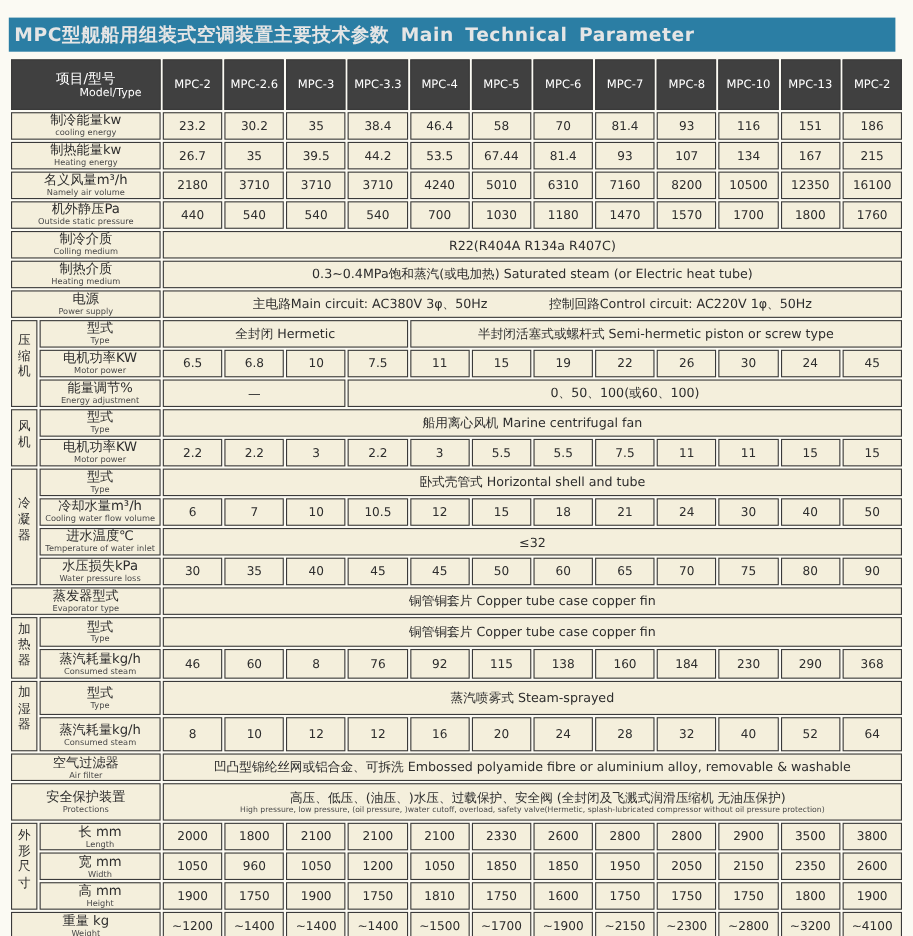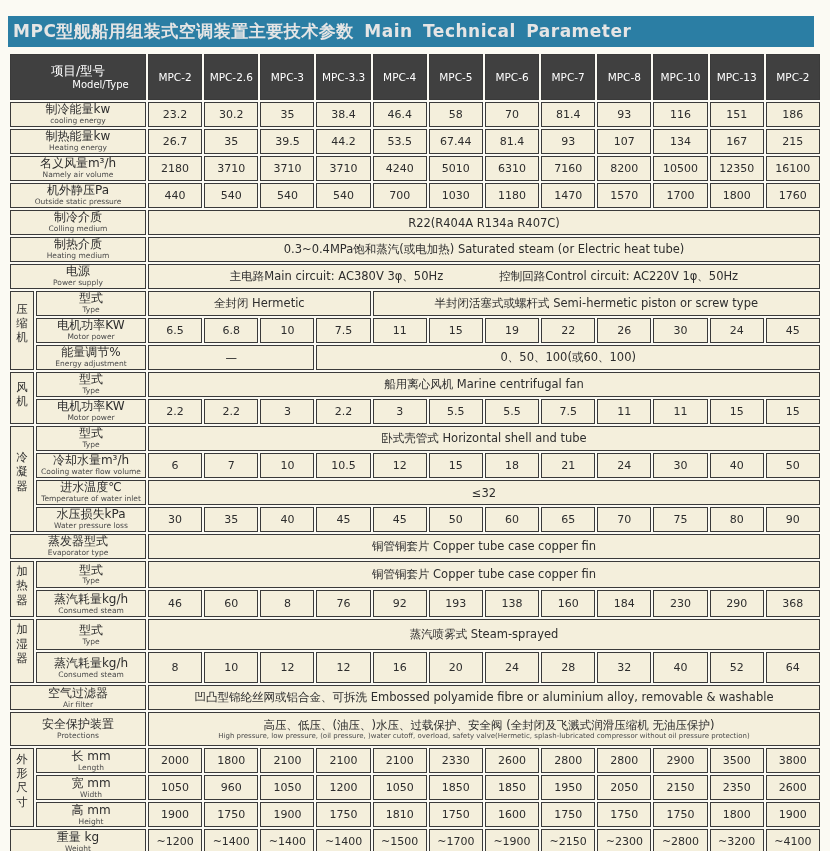--- a/index.html
+++ b/index.html
@@ -340,21 +340,21 @@
         <tr>
           <td class="label-cell">
             <div class="zh">蒸汽耗量kg/h</div>
             <div class="en">Consumed steam</div>
           </td>
           <td colspan="1" class="value-cell">46</td>
           <td colspan="1" class="value-cell">60</td>
           <td colspan="1" class="value-cell">8</td>
           <td colspan="1" class="value-cell">76</td>
           <td colspan="1" class="value-cell">92</td>
-          <td colspan="1" class="value-cell">193</td>
+          <td colspan="1" class="value-cell">115</td>
           <td colspan="1" class="value-cell">138</td>
           <td colspan="1" class="value-cell">160</td>
           <td colspan="1" class="value-cell">184</td>
           <td colspan="1" class="value-cell">230</td>
           <td colspan="1" class="value-cell">290</td>
           <td colspan="1" class="value-cell">368</td>
         </tr>
         <tr>
           <td rowspan="2" class="group-cell">
             <div class="zh">加</div>

